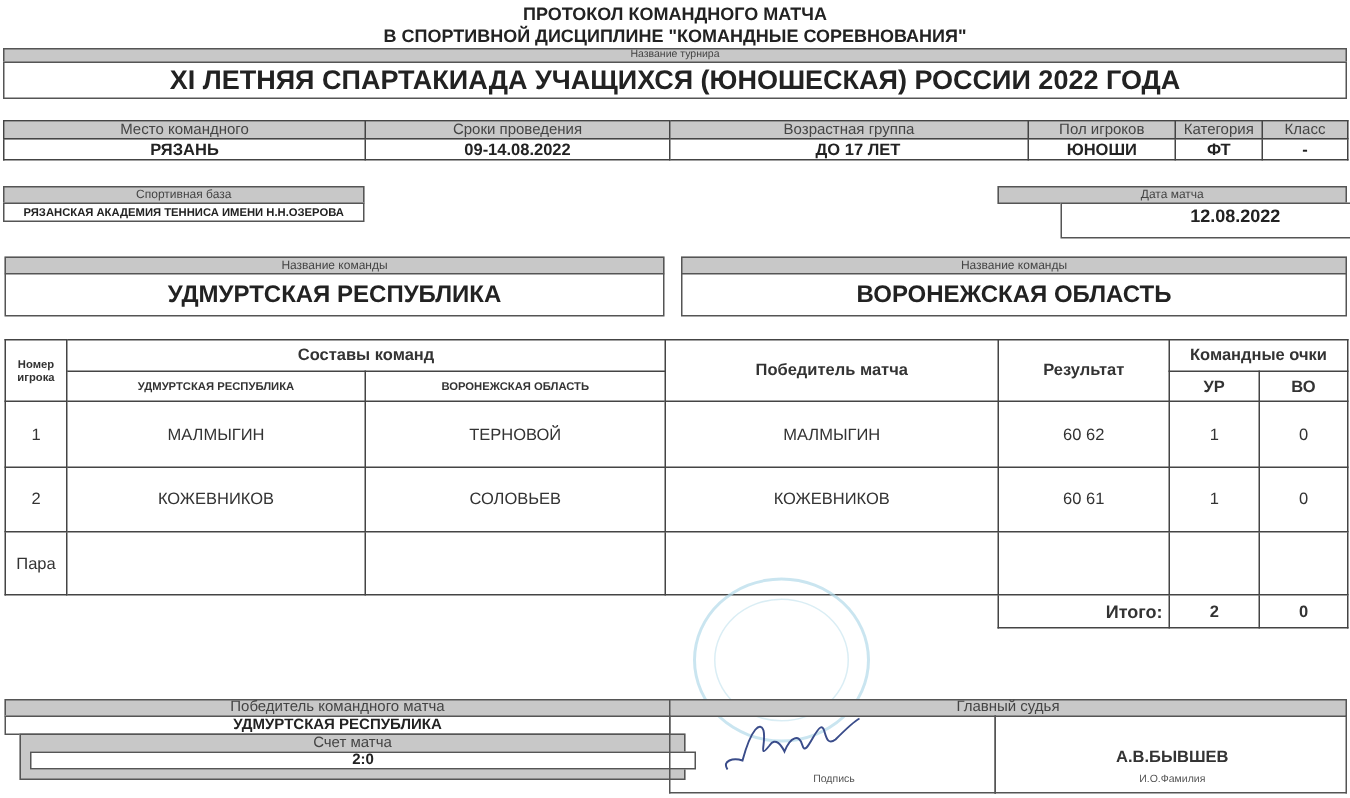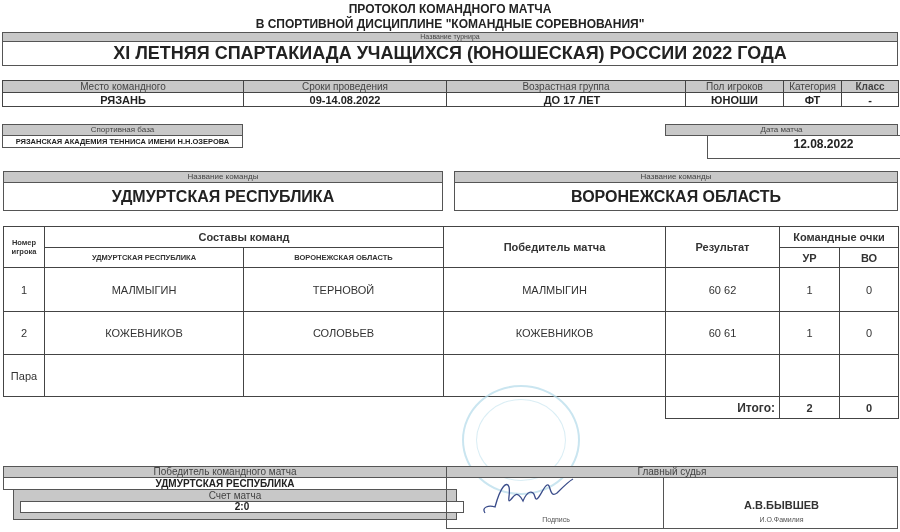--- a/index.html
+++ b/index.html
@@ -36,21 +36,21 @@
         <col style="width:58px">
         <col style="width:57px">
       </colgroup>
     <tbody>
         <tr style="height:12px;background:#c8c8c8;">
       <td style="font-size:10px;color:#444;">Место командного</td>
       <td style="font-size:10px;color:#444;">Сроки проведения</td>
       <td style="font-size:10px;color:#444;">Возрастная группа</td>
       <td style="font-size:10px;color:#444;">Пол игроков</td>
       <td style="font-size:10px;color:#444;">Категория</td>
-      <td style="font-size:10px;color:#444;font-weight:bold;">Класс</td>
+      <td style="font-size:10px;color:#444;">Класс</td>
     </tr>
     <tr style="height:14px;">
       <td style="font-size:11px;font-weight:bold;">РЯЗАНЬ</td>
       <td style="font-size:11px;font-weight:bold;">09-14.08.2022</td>
       <td style="font-size:11px;font-weight:bold;padding-left:12px;">ДО 17 ЛЕТ</td>
       <td style="font-size:11px;font-weight:bold;">ЮНОШИ</td>
       <td style="font-size:11px;font-weight:bold;">ФТ</td>
       <td style="font-size:11px;font-weight:bold;">-</td>
     </tr>
   </tbody>

